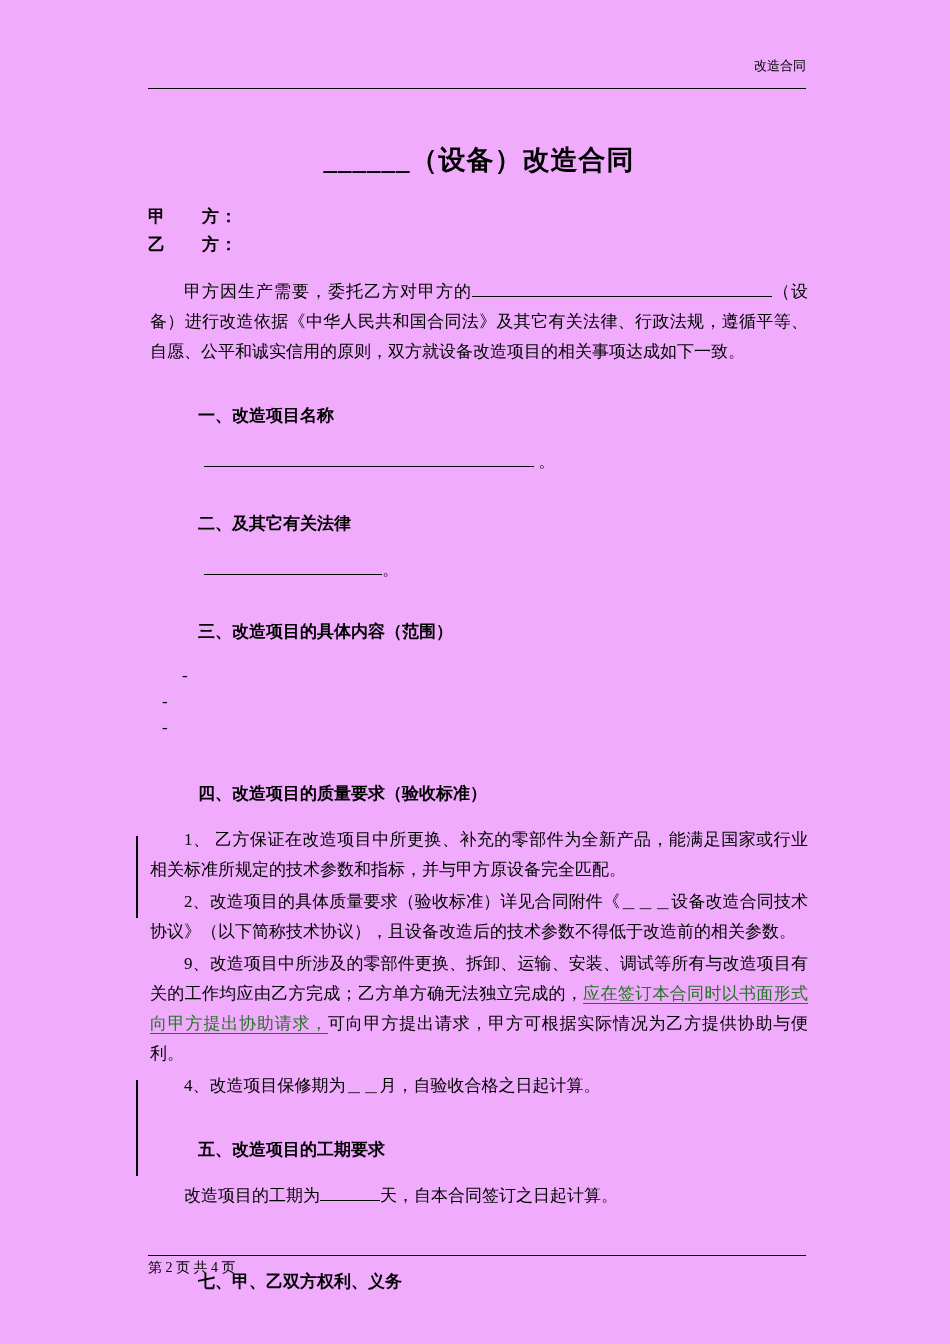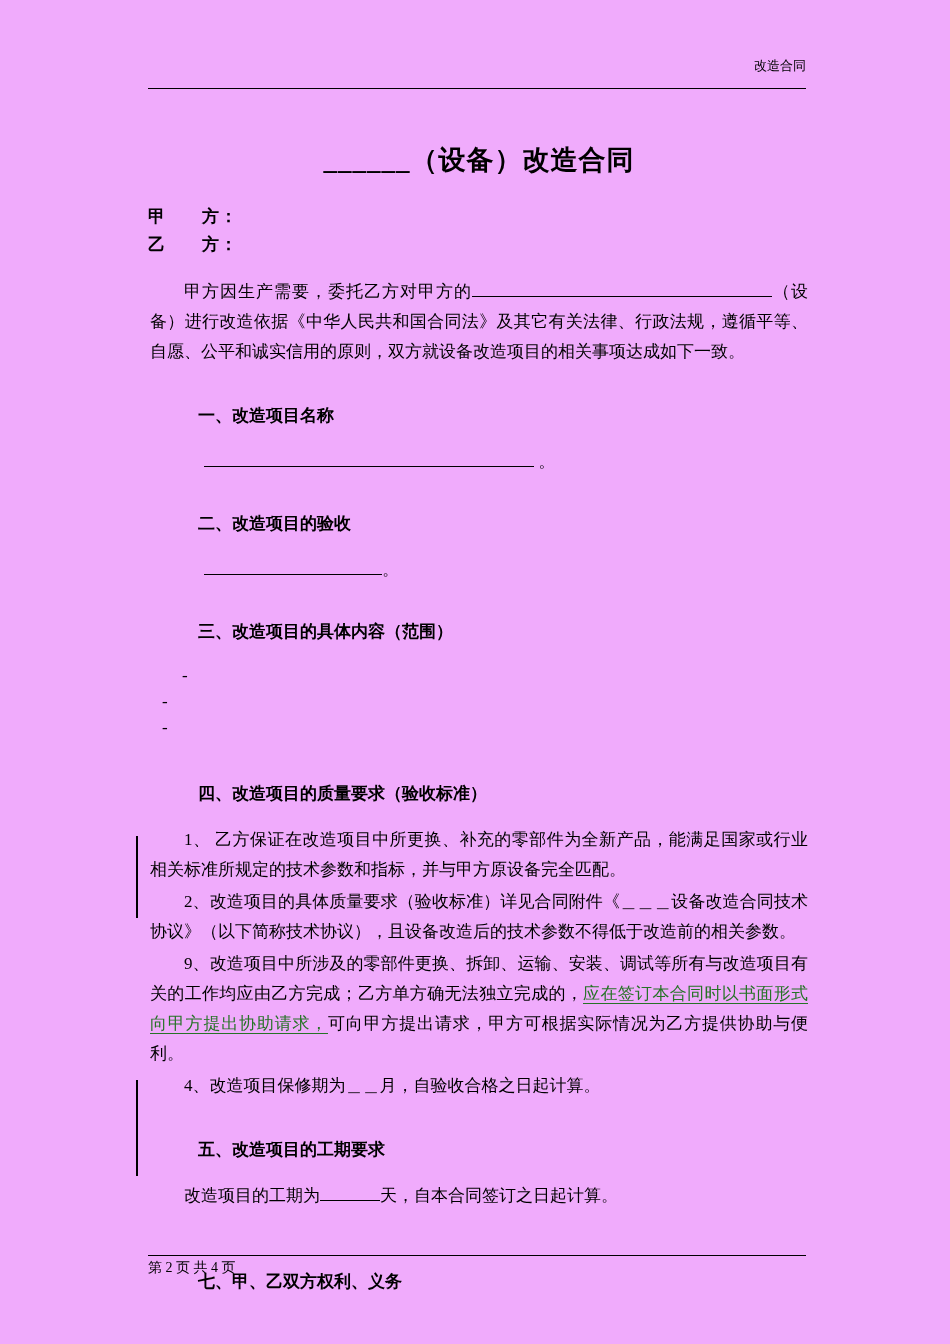--- a/index.html
+++ b/index.html
@@ -155,21 +155,21 @@
 
     <p class="para indent"><span>甲方因生产需要，委托乙方对甲方的</span><span class="blank-line bl-long"></span><span>（设备）进行改造依据《中华人民共和国合同法》及其它有关法律、行政法规，遵循平等、自愿、公平和诚实信用的原则，双方就设备改造项目的相关事项达成如下一致。</span></p>
 
     <div class="gap-md"></div>
 
     <p class="section-head">一、改造项目名称</p>
     <p class="fill-line"><span style="display:inline-block;width:22px"></span><span class="blank-line" style="width:330px"></span> <span>。</span></p>
 
     <div class="gap-md"></div>
 
-    <p class="section-head">二、改造项目的验收</p>
+    <p class="section-head">二、及其它有关法律</p>
     <p class="fill-line"><span style="display:inline-block;width:22px"></span><span class="blank-line" style="width:178px"></span><span>。</span></p>
 
     <div class="gap-md"></div>
 
     <p class="section-head">三、改造项目的具体内容（范围）</p>
     <p class="dash-item">-</p>
     <p class="dash-item lv2">-</p>
     <p class="dash-item lv2">-</p>
 
     <div class="gap-lg"></div>

